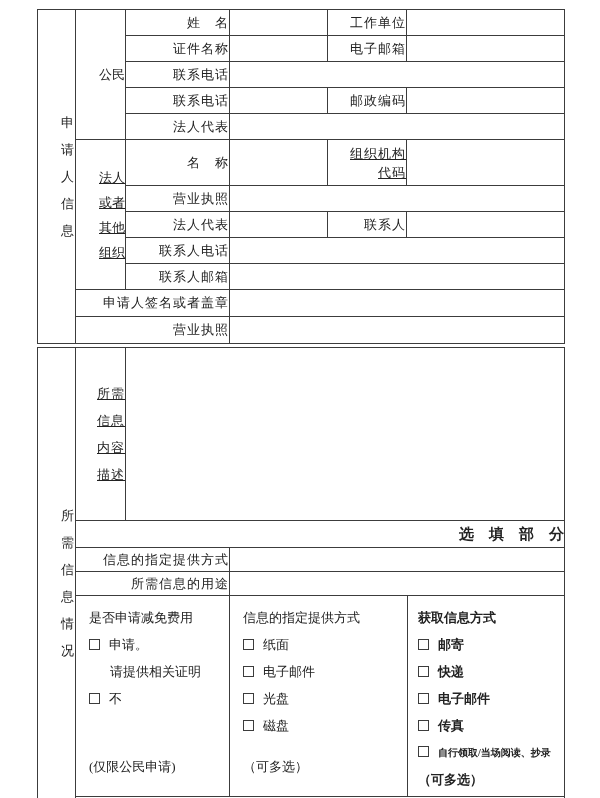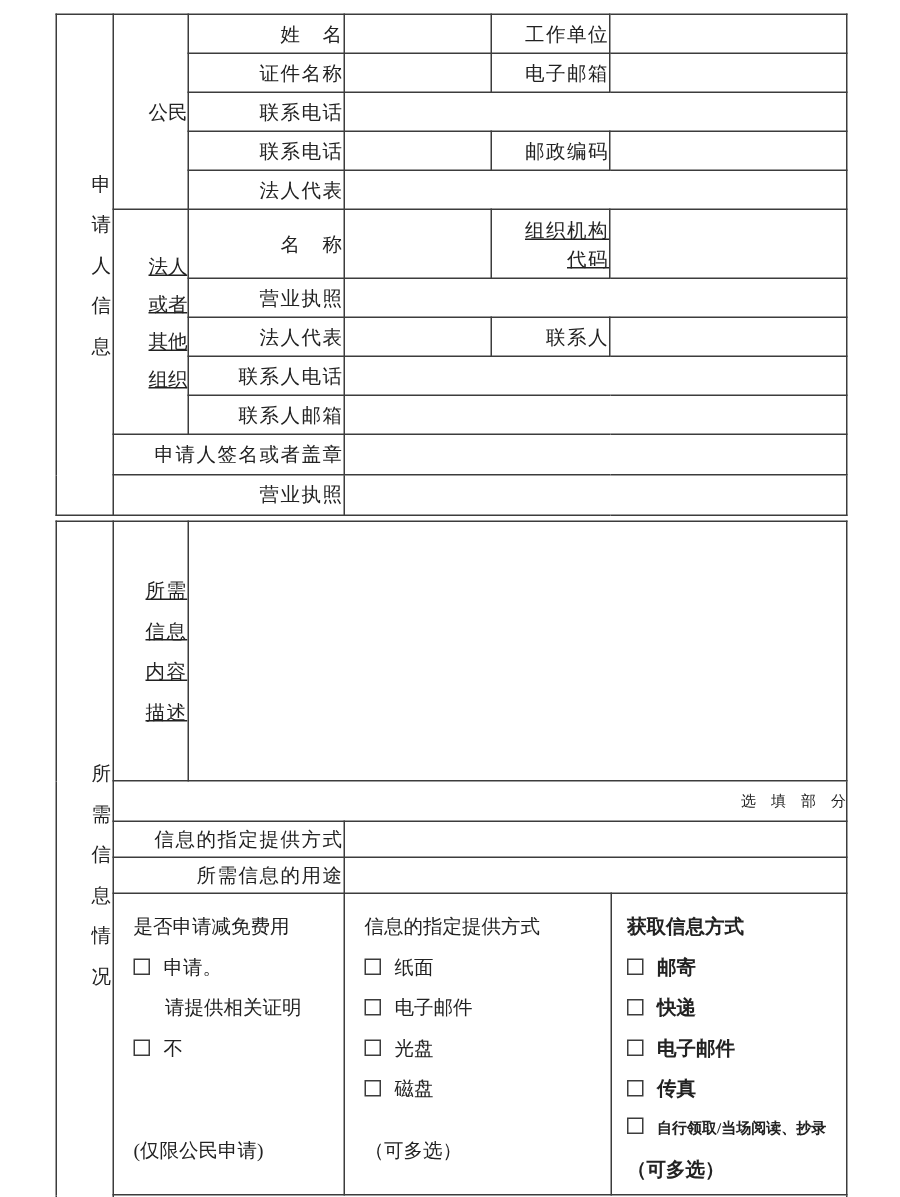--- a/index.html
+++ b/index.html
@@ -18,21 +18,21 @@
   .orgcode{line-height:19px;}
   .legal{line-height:25px;}
   .desc{line-height:27px;}
   tr.h25 td{height:25px;}
   tr.h45 td{height:45px;}
   tr.h26 td{height:26px;margin-top:12px;}
   tr.h172 td{height:172px;}
   tr.h23 td{height:23px;}
   tr.h200 td{height:200px;}
   tr.h20 td{height:20px;}
-  .optheader{font-weight:normal;font-size:10px;}
+  .optheader{font-weight:bold;font-size:15px;}
   .cbcell{text-align:left;vertical-align:top;}
   .cbcol{display:flex;flex-direction:column;box-sizing:border-box;height:200px;
          padding:8px 4px 16px 13px;text-align:left;}
   .cbcol > div{line-height:27px;}
   .cb{display:inline-block;box-sizing:border-box;width:11px;height:11px;
       border:1px solid #3c3c3c;background:#fff;margin-right:9px;vertical-align:-1px;}
   .cbsub{padding-left:21px;}
   .bottom{margin-top:auto;}
   .small{font-size:10px;white-space:nowrap;letter-spacing:0;}
   .fbcell{text-align:left;padding-left:13px;}

